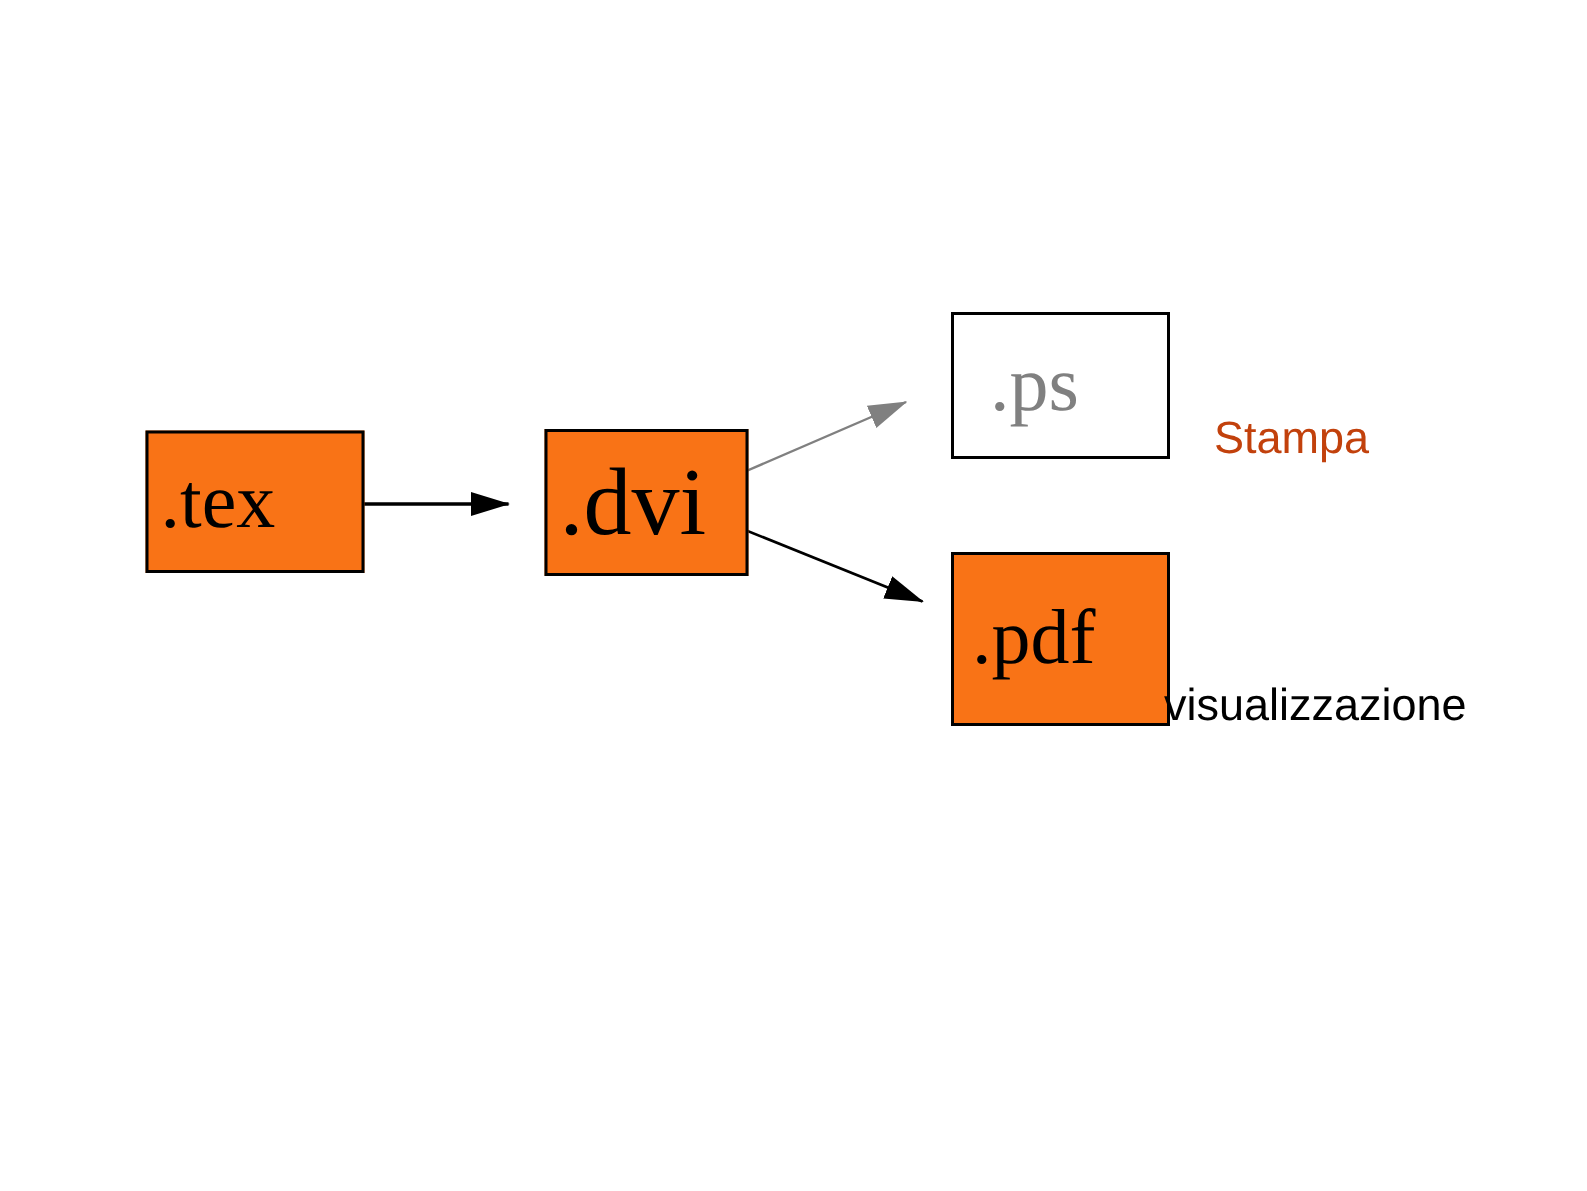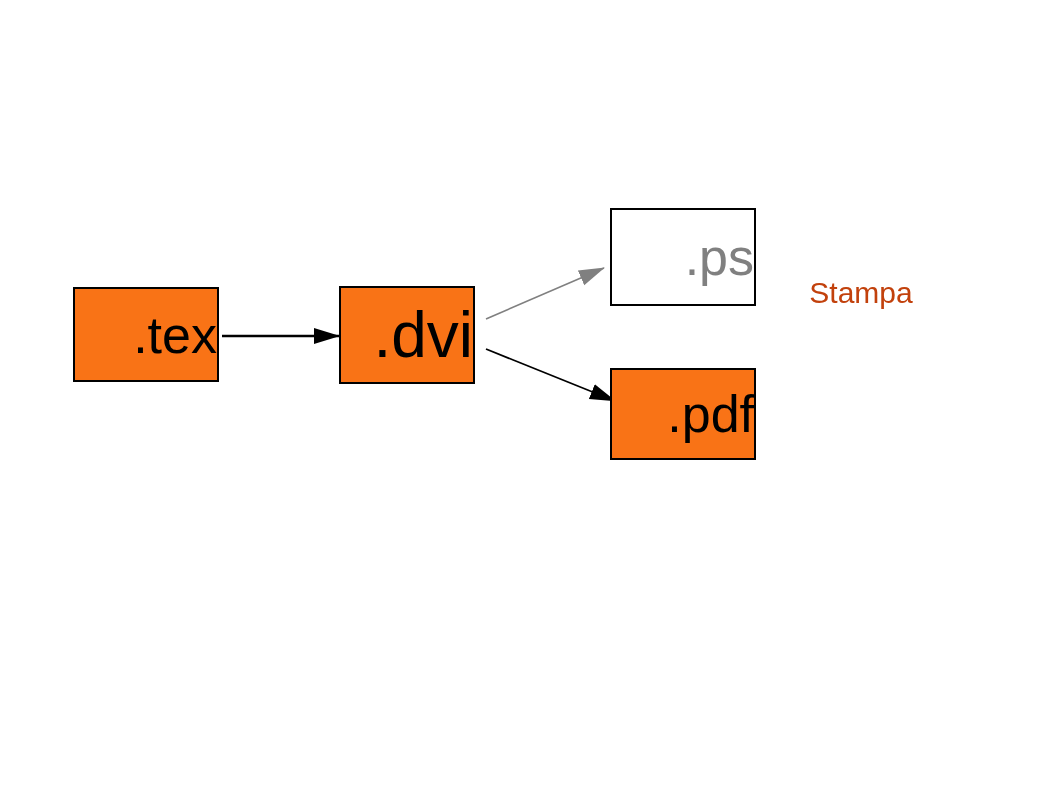--- a/index.html
+++ b/index.html
@@ -17,25 +17,26 @@
     height: 794px;
     background: #ffffff;
     overflow: hidden;
   }
   .node {
     position: absolute;
     box-sizing: border-box;
     border: 2px solid #000000;
     display: flex;
     align-items: center;
-    justify-content: flex-end;
-    font-family: Liberation Sans, sans-serif;
+    justify-content: flex-start;
+    font-family: Liberation Serif, serif;
     line-height: 1;
     white-space: pre;
     user-select: none;
+    margin-left: 24px;
   }
   .node-filled {
     background: #f97316;
     color: #000000;
   }
   .node-hollow {
     background: #ffffff;
     color: #808080;
   }
   #node-tex {
@@ -59,21 +60,21 @@
     top: 208px;
     width: 146px;
     height: 98px;
     font-size: 52px;
     padding-left: 24px;
   }
   #node-pdf {
     left: 610px;
     top: 368px;
     width: 146px;
-    height: 92px;
+    height: 116px;
     font-size: 52px;
     padding-left: 12px;
   }
   .edge-layer {
     position: absolute;
     left: 0;
     top: 0;
     width: 1058px;
     height: 794px;
     pointer-events: none;
@@ -145,15 +146,16 @@
 
   <div id="node-pdf" class="node node-filled">
     <span>.pdf</span>
   </div>
 
   <div id="label-stampa" class="annotation">
     <span>Stampa</span>
   </div>
 
   <div id="label-stampa-visual" class="annotation">
+    <div>visualizzazione</div>
   </div>
 
 </div>
 
 </body></html>

